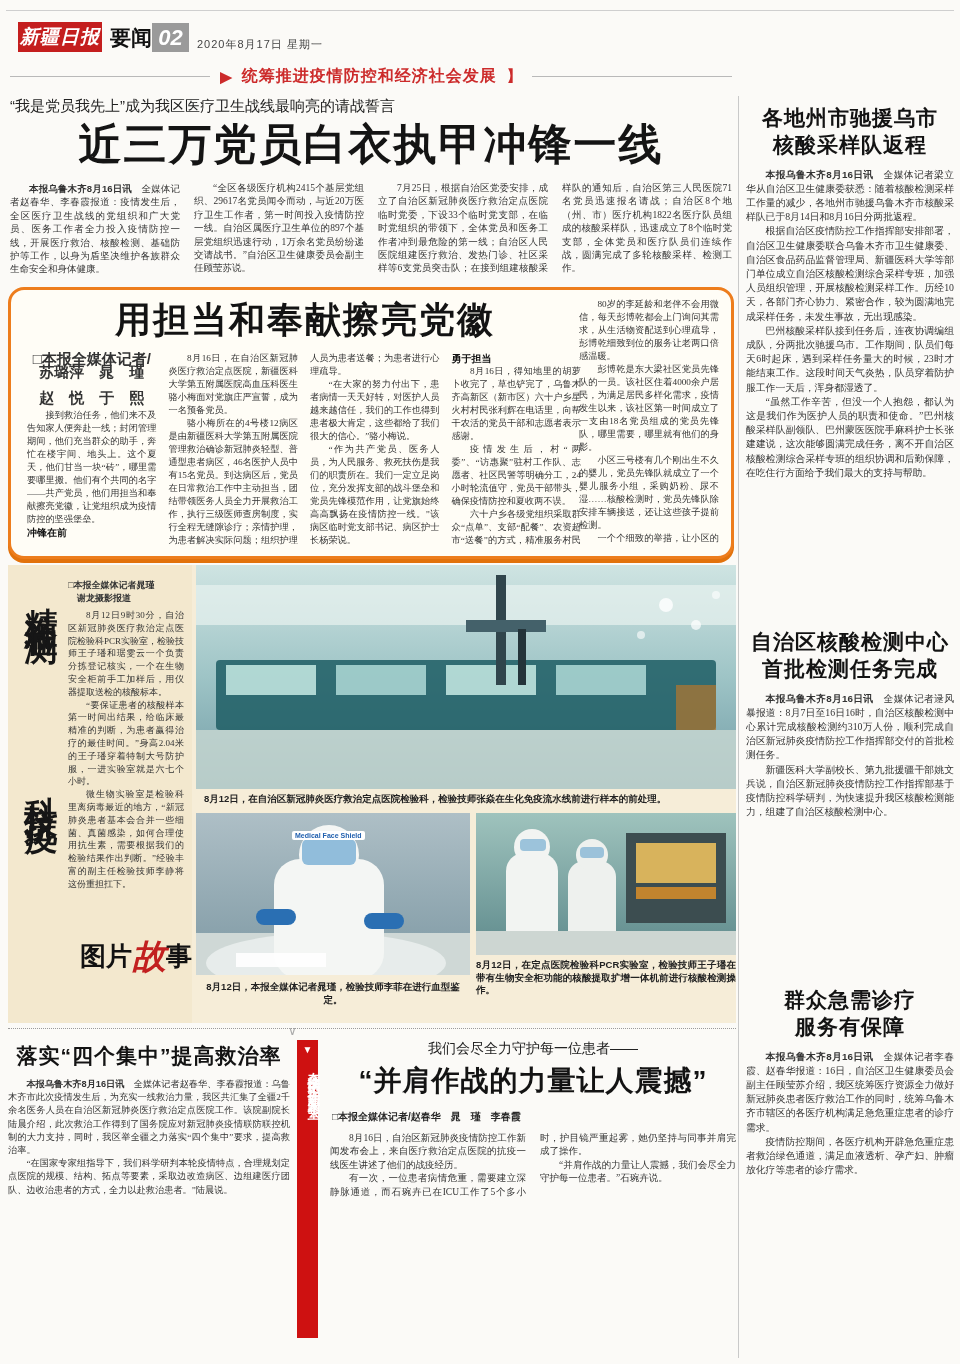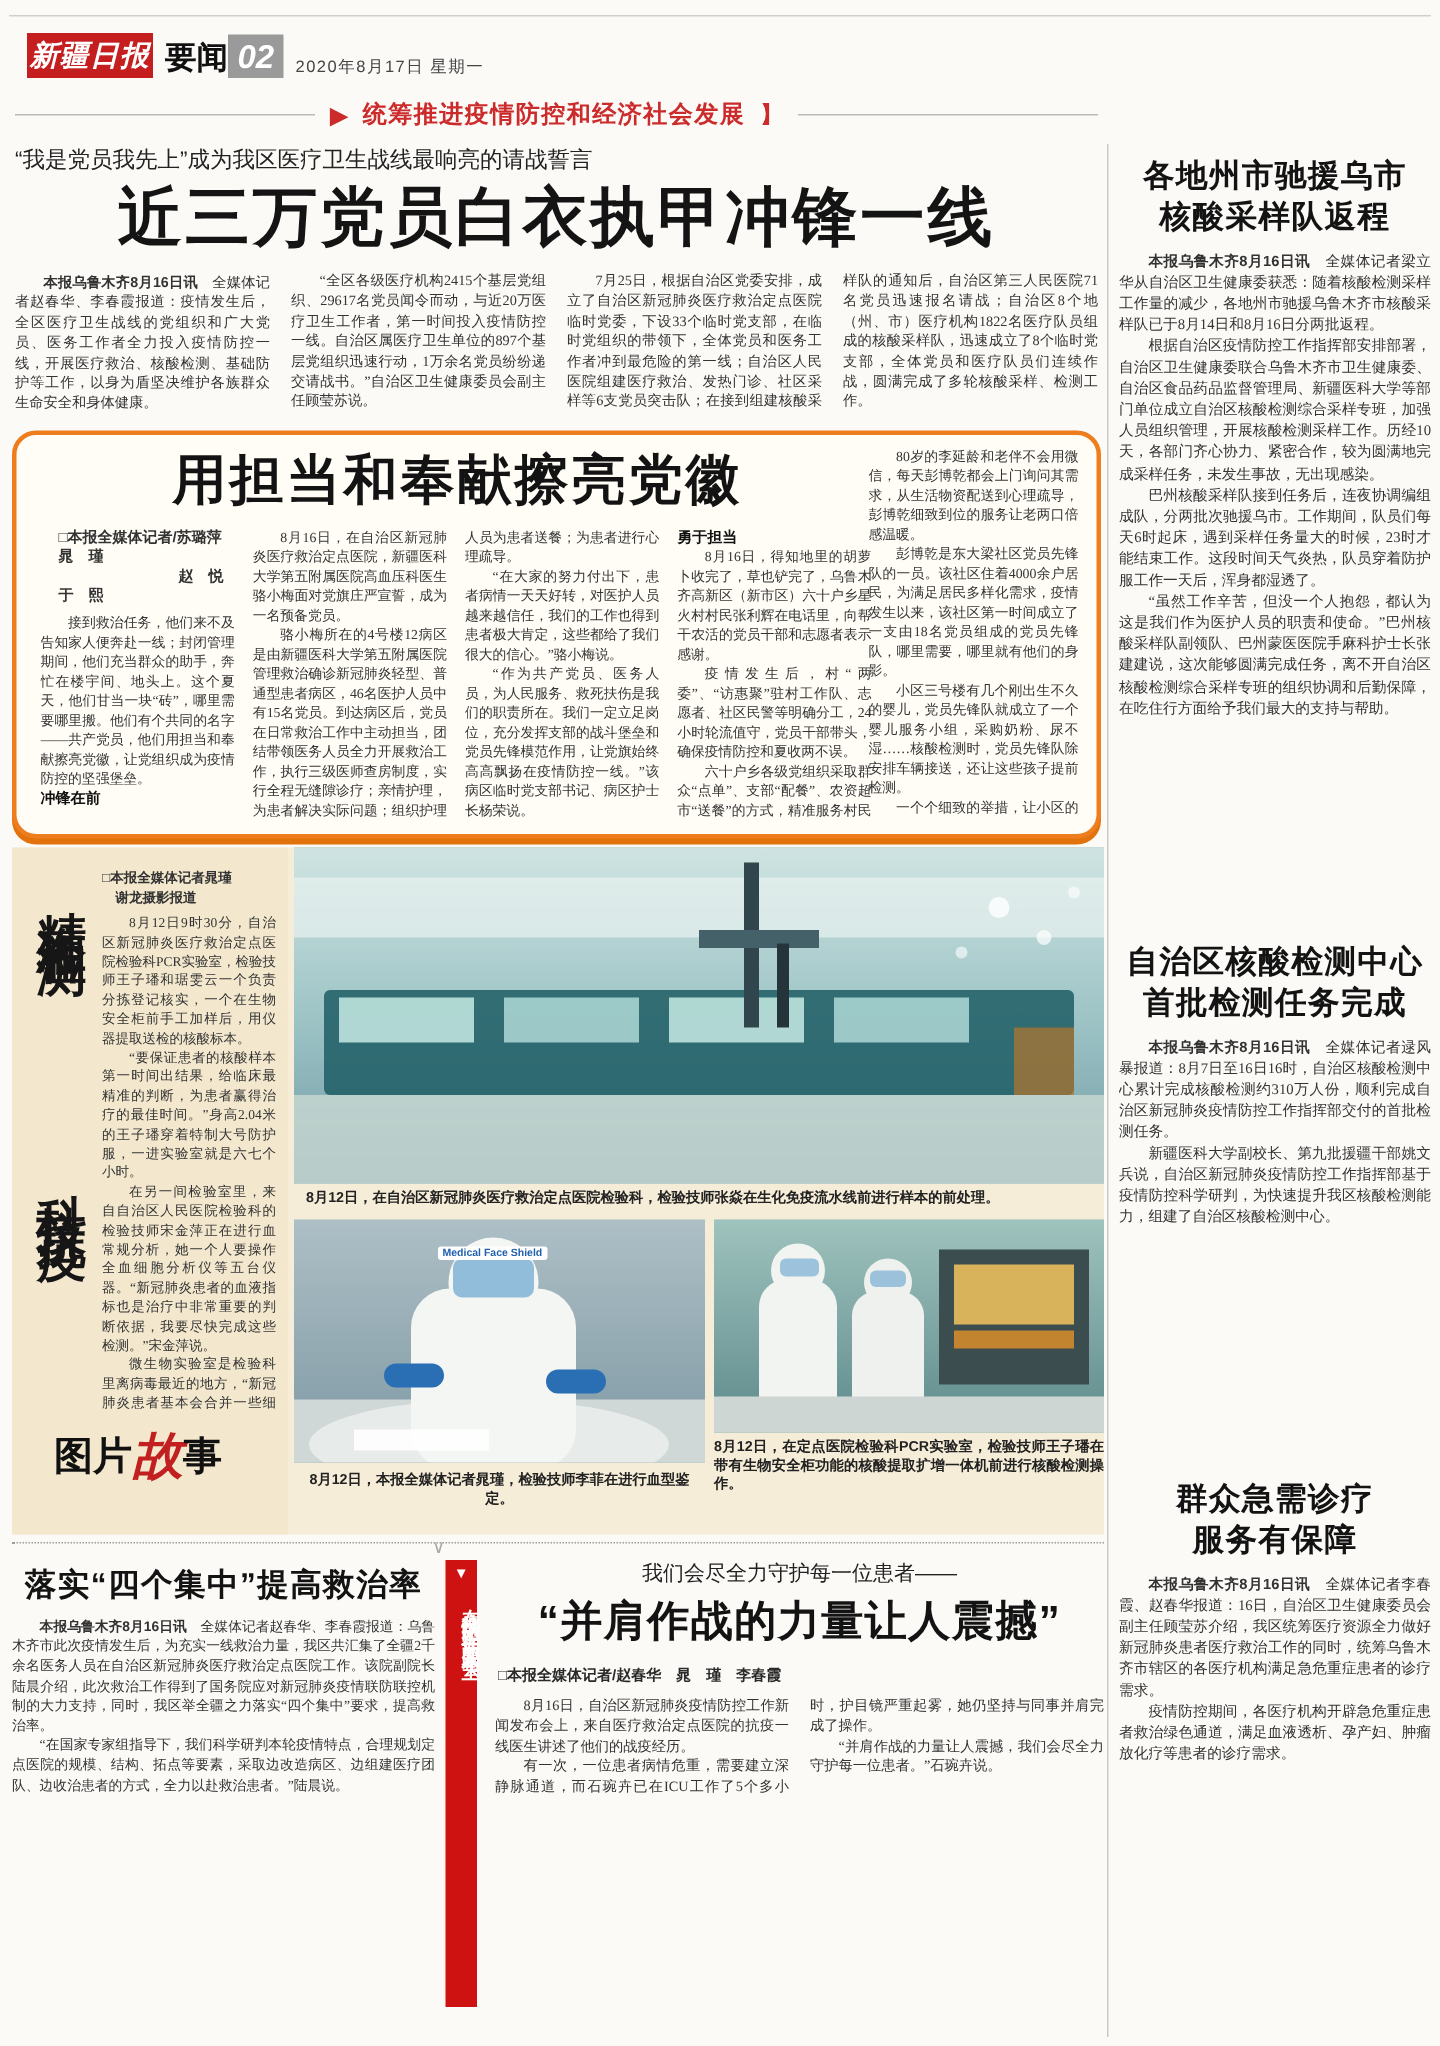--- a/index.html
+++ b/index.html
@@ -32,37 +32,37 @@
            column-count:4;column-gap:14px;overflow:hidden;}
   
   .obox{position:absolute;left:8px;top:287px;width:726px;height:272px;box-sizing:border-box;
         border:3px solid #ed7d1d;border-radius:16px;background:#fffdf6;
         box-shadow:0 4px 0 #e2720c;}
   .obox-head{position:absolute;left:16px;top:6px;width:556px;text-align:center;
              font-size:36px;font-weight:900;letter-spacing:2px;color:#131313;}
   .obox-left{position:absolute;left:16px;top:62px;width:554px;height:196px;
              column-count:4;column-gap:12px;overflow:hidden;}
   .obox-right{position:absolute;right:12px;top:8px;width:140px;height:248px;overflow:hidden;}
-  .byline{font-weight:bold;font-size:10px;text-align:left;line-height:13px;
-          font-family:"Liberation Sans",sans-serif;margin-bottom:5px;margin-left:12px;}
+  .byline{font-weight:bold;font-size:15px;text-align:center;line-height:13px;
+          font-family:"Liberation Sans",sans-serif;margin-bottom:5px;}
   .byline div{text-indent:0;}
   .subhead{text-align:center;font-weight:900;font-size:10px;margin:5px 0;text-indent:0 !important;
            font-family:"Liberation Sans",sans-serif;break-inside:avoid;color:#111;}
   .obox .body-s{font-size:9.2px;line-height:13px;}
   
   .band{position:absolute;left:8px;top:565px;width:728px;height:458px;background:#f6edd8;}
   .sb{position:absolute;left:0;top:0;width:184px;height:458px;background:#f3e8ce;}
   .vtitle{writing-mode:vertical-rl;text-orientation:upright;font-size:33px;font-weight:900;
           letter-spacing:8px;color:#161616;position:absolute;left:10px;}
   .sb-text{position:absolute;left:60px;top:14px;width:116px;height:362px;overflow:hidden;
            font-size:9px;line-height:12.8px;color:#333;font-family:"Liberation Serif",serif;}
   .sb-byline{font-weight:bold;font-size:9px;line-height:12.5px;margin-bottom:5px;
              font-family:"Liberation Sans",sans-serif;}
-  .pstory-logo{position:absolute;left:0;width:184px;top:383px;text-align:left;
-               font-weight:900;font-size:26px;color:#111;padding-left:28px;}
+  .pstory-logo{position:absolute;left:0;width:184px;top:369px;text-align:right;
+               font-weight:900;font-size:26px;color:#111;}
   .pstory-logo .red{color:#c22020;font-family:"Liberation Serif",serif;font-size:34px;
                     font-style:italic;vertical-align:-3px;}
   .photo{position:absolute;overflow:hidden;background:#9fbfc2;}
   .cap{position:absolute;font-size:9.5px;line-height:12.5px;font-weight:bold;color:#222;
        text-align:justify;font-family:"Liberation Sans",sans-serif;}
   .overlay-label{position:absolute;background:#fff;color:#1f5fae;font-size:7px;font-weight:bold;
                  padding:1px 3px;border-radius:2px;}
   
   .dotrule{position:absolute;left:8px;top:1028px;width:728px;border-top:1px dotted #9b9b9b;}
   .cutmark{position:absolute;left:288px;top:1024px;color:#aaa;font-size:12px;}
@@ -148,21 +148,20 @@
   <div class="sb">
     <div class="vtitle" style="top:16px;">精准检测</div>
     <div class="vtitle" style="top:205px;">科技抗疫</div>
     <div class="sb-text art">
       <div class="sb-byline">
         <div>□本报全媒体记者晁瑾</div>
         <div>　谢龙摄影报道</div>
       </div>
       <p>8月12日9时30分，自治区新冠肺炎医疗救治定点医院检验科PCR实验室，检验技师王子璠和琚雯云一个负责分拣登记核实，一个在生物安全柜前手工加样后，用仪器提取送检的核酸标本。</p>
       <p>“要保证患者的核酸样本第一时间出结果，给临床最精准的判断，为患者赢得治疗的最佳时间。”身高2.04米的王子璠穿着特制大号防护服，一进实验室就是六七个小时。</p>
-      <p>在另一间检验室里，来自自治区人民医院检验科的检验技师宋金萍正在进行血常规分析，她一个人要操作全血细胞分析仪等五台仪器。“新冠肺炎患者的血液指标也是治疗中非常重要的判断依据，我要尽快完成这些检测。”宋金萍说。</p>
       <p>微生物实验室是检验科里离病毒最近的地方，“新冠肺炎患者基本会合并一些细菌、真菌感染，如何合理使用抗生素，需要根据我们的检验结果作出判断。”经验丰富的副主任检验技师李静将这份重担扛下。</p>
 
     </div>
     <div class="pstory-logo">
       <span>图片</span><span class="red">故</span><span>事</span>
     </div>
   </div>
 
   <div class="photo" style="left:188px;top:0;width:540px;height:224px;">
     <svg width="540" height="224" viewBox="0 0 540 224" preserveAspectRatio="none">

